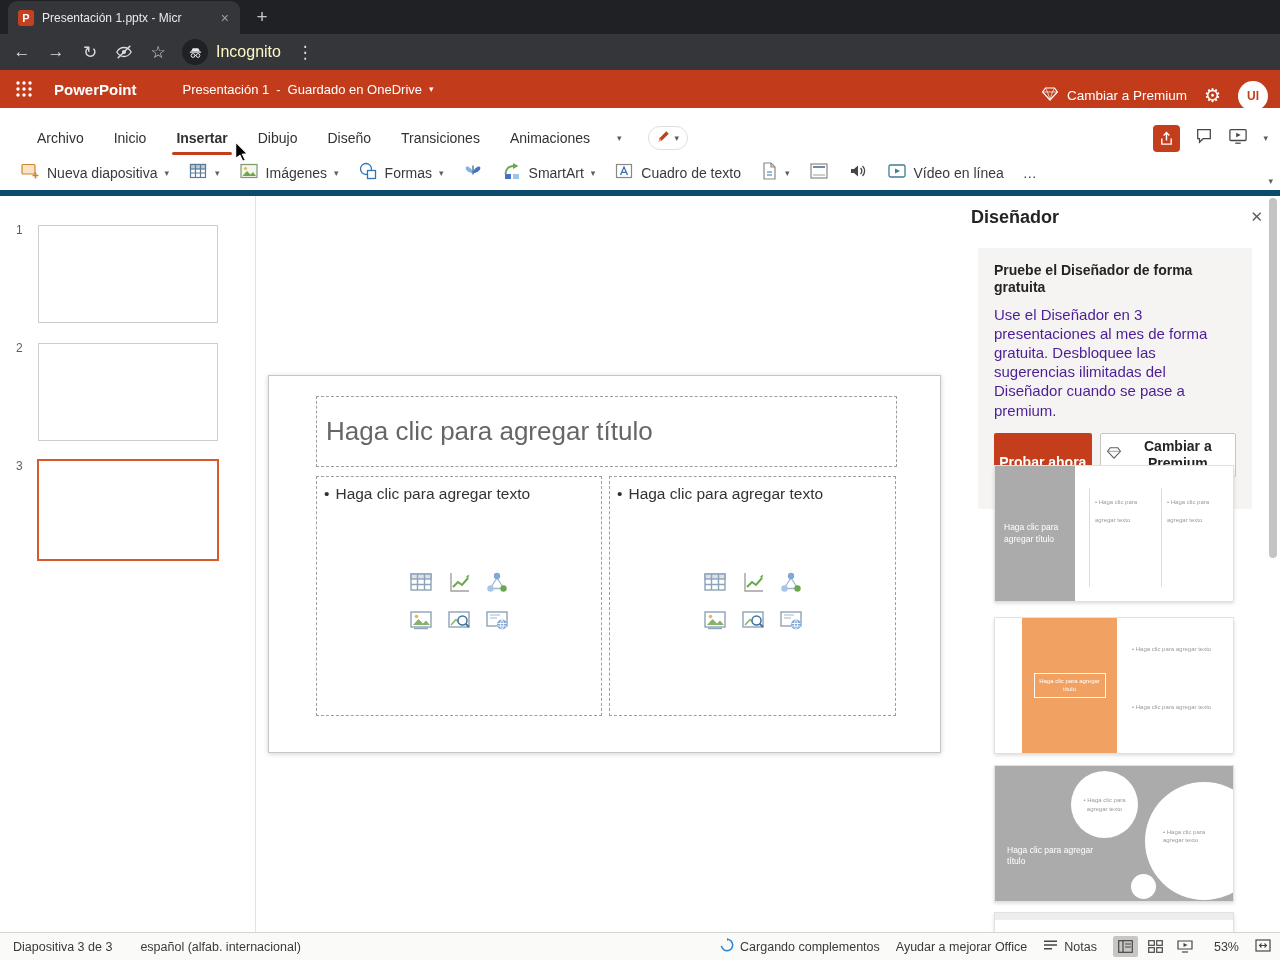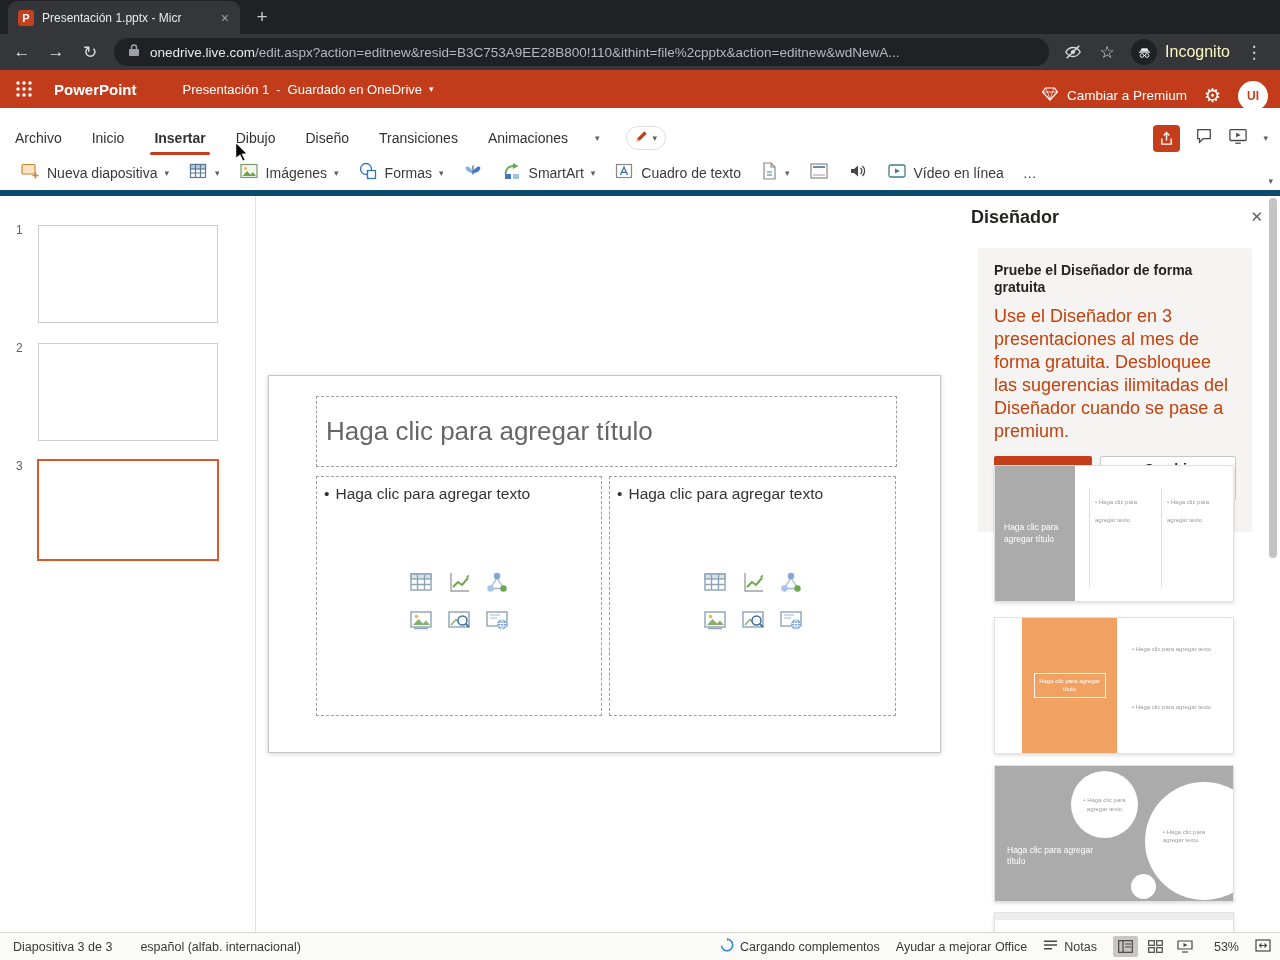--- a/index.html
+++ b/index.html
@@ -38,21 +38,21 @@
   .doc-info .chev{color:rgba(255,255,255,.95);}
   .search-pill{position:absolute;left:477px;top:9px;width:468px;height:33px;background:var(--search);border-radius:3px;display:flex;align-items:center;padding:0 13px;gap:10px;}
   .search-input{background:transparent;border:none;outline:none;font-size:13.5px;color:#fff;flex:1;font-family:inherit;}
   .search-input::placeholder{color:rgba(255,250,247,.95);}
   .header-right{position:absolute;right:12px;top:0;height:51px;display:flex;align-items:center;gap:17px;}
   .premium{display:flex;align-items:center;gap:9px;font-size:13.5px;}
   .gear{font-size:19px;}
   .avatar{width:30px;height:30px;border-radius:50%;background:#fff;color:var(--accent);font-size:12px;font-weight:bold;display:flex;align-items:center;justify-content:center;}
 
   
-  .ribbon-tabs{position:absolute;top:121px;left:0;right:0;height:34px;background:#fff;display:flex;align-items:center;}
+  .ribbon-tabs{position:absolute;top:121px;left:0;right:0;height:34px;background:#fff;display:flex;align-items:center;padding-left:22px;}
   .rtab{position:relative;height:34px;line-height:34px;padding:0 15px;font-size:14px;color:#323130;}
   .rtab.active{font-weight:bold;}
   .rtab.active::after{content:"";position:absolute;left:11px;right:11px;bottom:0;height:3px;background:var(--accent);border-radius:2px;}
   .chev{font-size:9px;color:#605E5C;}
   .tabs-chev{margin-left:12px;}
   .pen-pill{margin-left:26px;height:24px;border:1px solid #E1DFDD;border-radius:12px;display:flex;align-items:center;gap:5px;padding:0 8px;background:#fff;}
   .tabs-right{position:absolute;right:12px;top:0;height:34px;display:flex;align-items:center;gap:15px;}
   .share-btn{width:27px;height:27px;border-radius:4px;background:var(--accent);display:flex;align-items:center;justify-content:center;}
 
   
@@ -81,21 +81,21 @@
   .ph-bullet{padding:8px 4px 0 7px;font-size:15.5px;color:#333;display:flex;gap:6px;align-items:baseline;}
   .ph-icons{position:absolute;left:0;right:0;top:86px;display:grid;grid-template-columns:repeat(3,38px);grid-auto-rows:38px;justify-content:center;}
   .ph-icons span{display:flex;align-items:center;justify-content:center;}
 
   
   .designer{position:absolute;top:196px;bottom:28px;left:955px;right:0;background:#fff;overflow:hidden;z-index:3;}
   .designer-title{position:absolute;left:16px;top:11px;font-size:18px;font-weight:bold;color:#252423;}
   .designer-close{position:absolute;right:17px;top:12px;font-size:15px;color:#605E5C;}
   .promo-card{position:absolute;left:23px;right:28px;top:52px;background:#F5F4F3;border-radius:2px;padding:14px 16px 16px;}
   .promo-heading{font-size:14px;font-weight:bold;color:#252423;line-height:1.2;}
-  .promo-body{font-size:18px;color:#c2410c;line-height:1.28;margin-top:9px;}
+  .promo-body{font-size:15px;color:#4c1d95;line-height:1.28;margin-top:9px;}
   .promo-btns{display:flex;gap:8px;margin-top:13px;}
   .btn-try{width:99px;height:60px;background:var(--accent);color:#fff;font-size:14px;font-weight:bold;display:flex;align-items:center;justify-content:center;text-align:center;line-height:1.25;border-radius:2px;}
   .btn-prem{width:138px;height:44px;background:#fff;border:1px solid #C8C6C4;color:#252423;font-size:14px;font-weight:bold;display:flex;align-items:center;justify-content:center;gap:6px;text-align:center;line-height:1.2;border-radius:2px;padding:0 6px;}
   .dthumb{position:absolute;left:39px;width:240px;height:137px;background:#fff;border:1px solid #E3E1DF;box-shadow:0 1.6px 3.6px rgba(0,0,0,.14);overflow:hidden;}
   .dt1{top:269px;} .dt2{top:421px;} .dt3{top:569px;} .dt4{top:716px;}
   .mini{font-size:6px;color:#9A9A9A;line-height:1.35;}
   .dt1-block{position:absolute;left:0;top:0;bottom:0;width:80px;background:var(--designerGray);display:flex;align-items:center;}
   .dt1-title{padding:0 9px;color:#fff;font-size:8.5px;line-height:1.3;}
   .dt1-col{position:absolute;top:22px;bottom:14px;width:62px;border-left:1px solid #DCDCDC;padding:2px 0 0 5px;}
   .dt1-colA{left:94px;} .dt1-colB{left:166px;}
@@ -133,27 +133,20 @@
     <span class="tab-title">Presentación 1.pptx - Micr</span>
     <span class="tab-close">×</span>
   </div>
   <div class="newtab-btn">+</div>
 </div>
 
 <div class="addressbar">
   <span class="nav-btn">←</span>
   <span class="nav-btn">→</span>
   <span class="nav-btn">↻</span>
-  <div class="url-pill">
-    <span><svg width="12" height="14" viewBox="0 0 12 14">
-          <rect x="1" y="6" width="10" height="7" rx="1" fill="#9AA0A6"></rect>
-          <path d="M3.5 6V4.5a2.5 2.5 0 0 1 5 0V6" fill="none" stroke="#9AA0A6" stroke-width="1.5"></path>
-        </svg></span>
-    <span class="url-text"><span class="url-host">onedrive.live.com</span><span class="url-path">/edit.aspx?action=editnew&amp;resid=B3C753A9EE28B800!110&amp;ithint=file%2cpptx&amp;action=editnew&amp;wdNewA...</span></span>
-  </div>
   <span class="nav-btn">
       <svg width="18" height="18" viewBox="0 0 20 20">
         <path d="M2 10c2-3.5 5-5 8-5s6 1.5 8 5c-2 3.5-5 5-8 5s-6-1.5-8-5z" fill="none" stroke="#DADCE0" stroke-width="1.4"></path>
         <circle cx="10" cy="10" r="2.3" fill="#DADCE0"></circle>
         <line x1="3" y1="17" x2="17" y2="3" stroke="#DADCE0" stroke-width="1.6"></line>
       </svg>
     </span>
   <span class="nav-btn">☆</span>
   <div class="incog">
     <span class="incog-circle">

